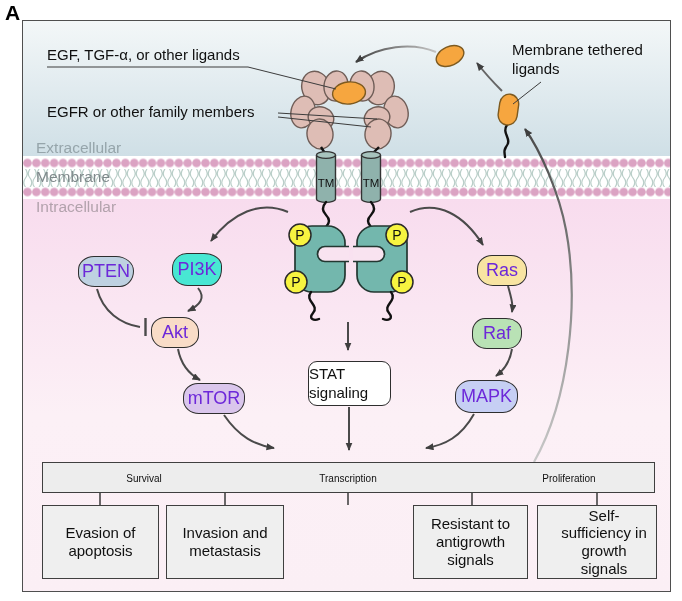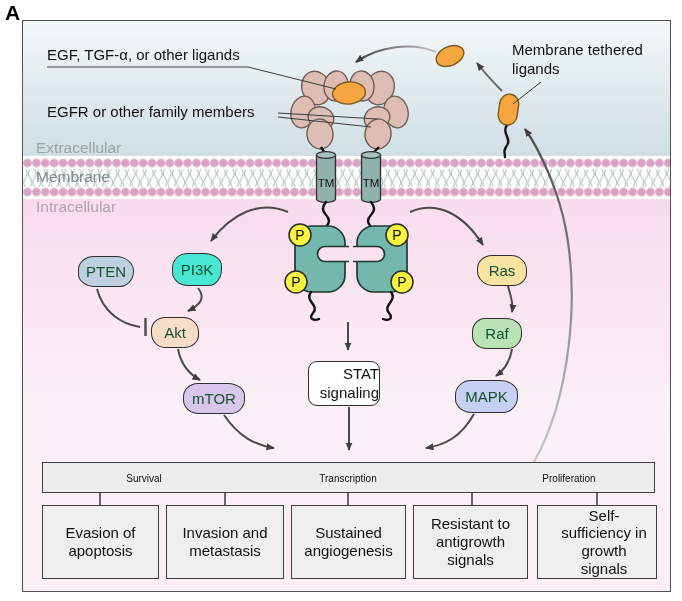--- a/index.html
+++ b/index.html
@@ -6,38 +6,38 @@
   .figure{position:relative;width:682px;height:601px;background:#fff;overflow:hidden;
           font-family:"Liberation Sans",sans-serif;}
   .figure svg{position:absolute;left:0;top:0;}
   .frame{position:absolute;left:22px;top:20px;width:649px;height:572px;
          border:1.6px solid #4f4f4f;box-sizing:border-box;pointer-events:none;}
   .panel-label{position:absolute;left:5px;top:1px;font-size:21px;font-weight:bold;color:#000;}
   .lbl{position:absolute;font-size:15px;color:#101010;white-space:nowrap;}
   .region{position:absolute;font-size:15.5px;}
   .tethered{position:absolute;left:512px;top:41px;font-size:15px;color:#101010;line-height:1.25;}
   .node{position:absolute;display:flex;align-items:center;justify-content:center;
-        font-size:15px;color:#14532d;border:1.6px solid #2e2e2e;box-sizing:border-box;}
+        font-size:18px;color:#6d28d9;border:1.6px solid #2e2e2e;box-sizing:border-box;}
   .n-pten{left:78px;top:256px;width:56px;height:31px;background:#bed1e1;
           border-radius:16px 18px 14px 17px / 14px 15px 16px 13px;}
   .n-pi3k{left:172px;top:253px;width:50px;height:33px;background:#48e7d3;
           border-radius:15px 18px 13px 16px / 15px 13px 17px 14px;}
   .n-akt{left:151px;top:317px;width:48px;height:31px;background:#f9dcc7;
          border-radius:14px 16px 15px 14px / 13px 15px 13px 15px;}
   .n-mtor{left:183px;top:383px;width:62px;height:31px;background:#dac6ec;
           border-radius:15px 17px 14px 16px / 14px 13px 15px 14px;}
   .n-ras{left:477px;top:255px;width:50px;height:31px;background:#f8e4a2;
          border-radius:15px 16px 14px 16px / 14px 15px 13px 15px;}
   .n-raf{left:472px;top:318px;width:50px;height:31px;background:#b9e2b5;
          border-radius:13px 16px 14px 15px / 14px 13px 15px 13px;}
   .n-mapk{left:455px;top:380px;width:63px;height:33px;background:#c6cff4;
           border-radius:16px 18px 15px 17px / 15px 14px 16px 14px;}
-  .stat-box{position:absolute;left:308px;top:361px;width:72px;height:45px;background:#fff;
+  .stat-box{position:absolute;left:308px;top:361px;width:83px;height:45px;background:#fff;
             border:1.7px solid #2e2e2e;border-radius:9px;box-sizing:border-box;
-            display:flex;flex-direction:column;align-items:flex-end;justify-content:center;
+            display:flex;flex-direction:column;align-items:flex-start;justify-content:center;
             font-size:15px;line-height:1.25;color:#101010;}
   .bar{position:absolute;left:42px;top:462px;width:613px;height:31px;background:#ededed;
        border:1.6px solid #3f3f3f;box-sizing:border-box;}
   .bar span{position:absolute;top:50%;transform:translate(-50%,-50%);font-size:10px;color:#101010;}
   .hallmark{position:absolute;top:505px;height:74px;background:#efefef;border:1.6px solid #3f3f3f;
             box-sizing:border-box;display:flex;align-items:center;justify-content:center;
             text-align:center;font-size:15px;line-height:1.18;color:#101010;padding:2px 6px;}
   .hb1{left:42px;width:117px;} .hb2{left:166px;width:118px;} .hb3{left:291px;width:115px;}
   .hb4{left:413px;width:115px;} .hb5{left:537px;width:120px;padding-left:20px;}
   svg text{font-family:"Liberation Sans",sans-serif;fill:#101010;}
@@ -192,17 +192,16 @@
 </div>
 
 <div class="bar">
   <span style="left:101px;">Survival</span>
   <span style="left:305px;">Transcription</span>
   <span style="left:526px;">Proliferation</span>
 </div>
 
 <div class="hallmark hb1">Evasion of apoptosis</div>
 <div class="hallmark hb2">Invasion and metastasis</div>
-<div class="hallmark hb3">Sustained angiogenesis</div>
 <div class="hallmark hb4">Resistant to antigrowth signals</div>
 <div class="hallmark hb5">Self-sufficiency in growth signals</div>
 
 </div>
 
 </body></html>

